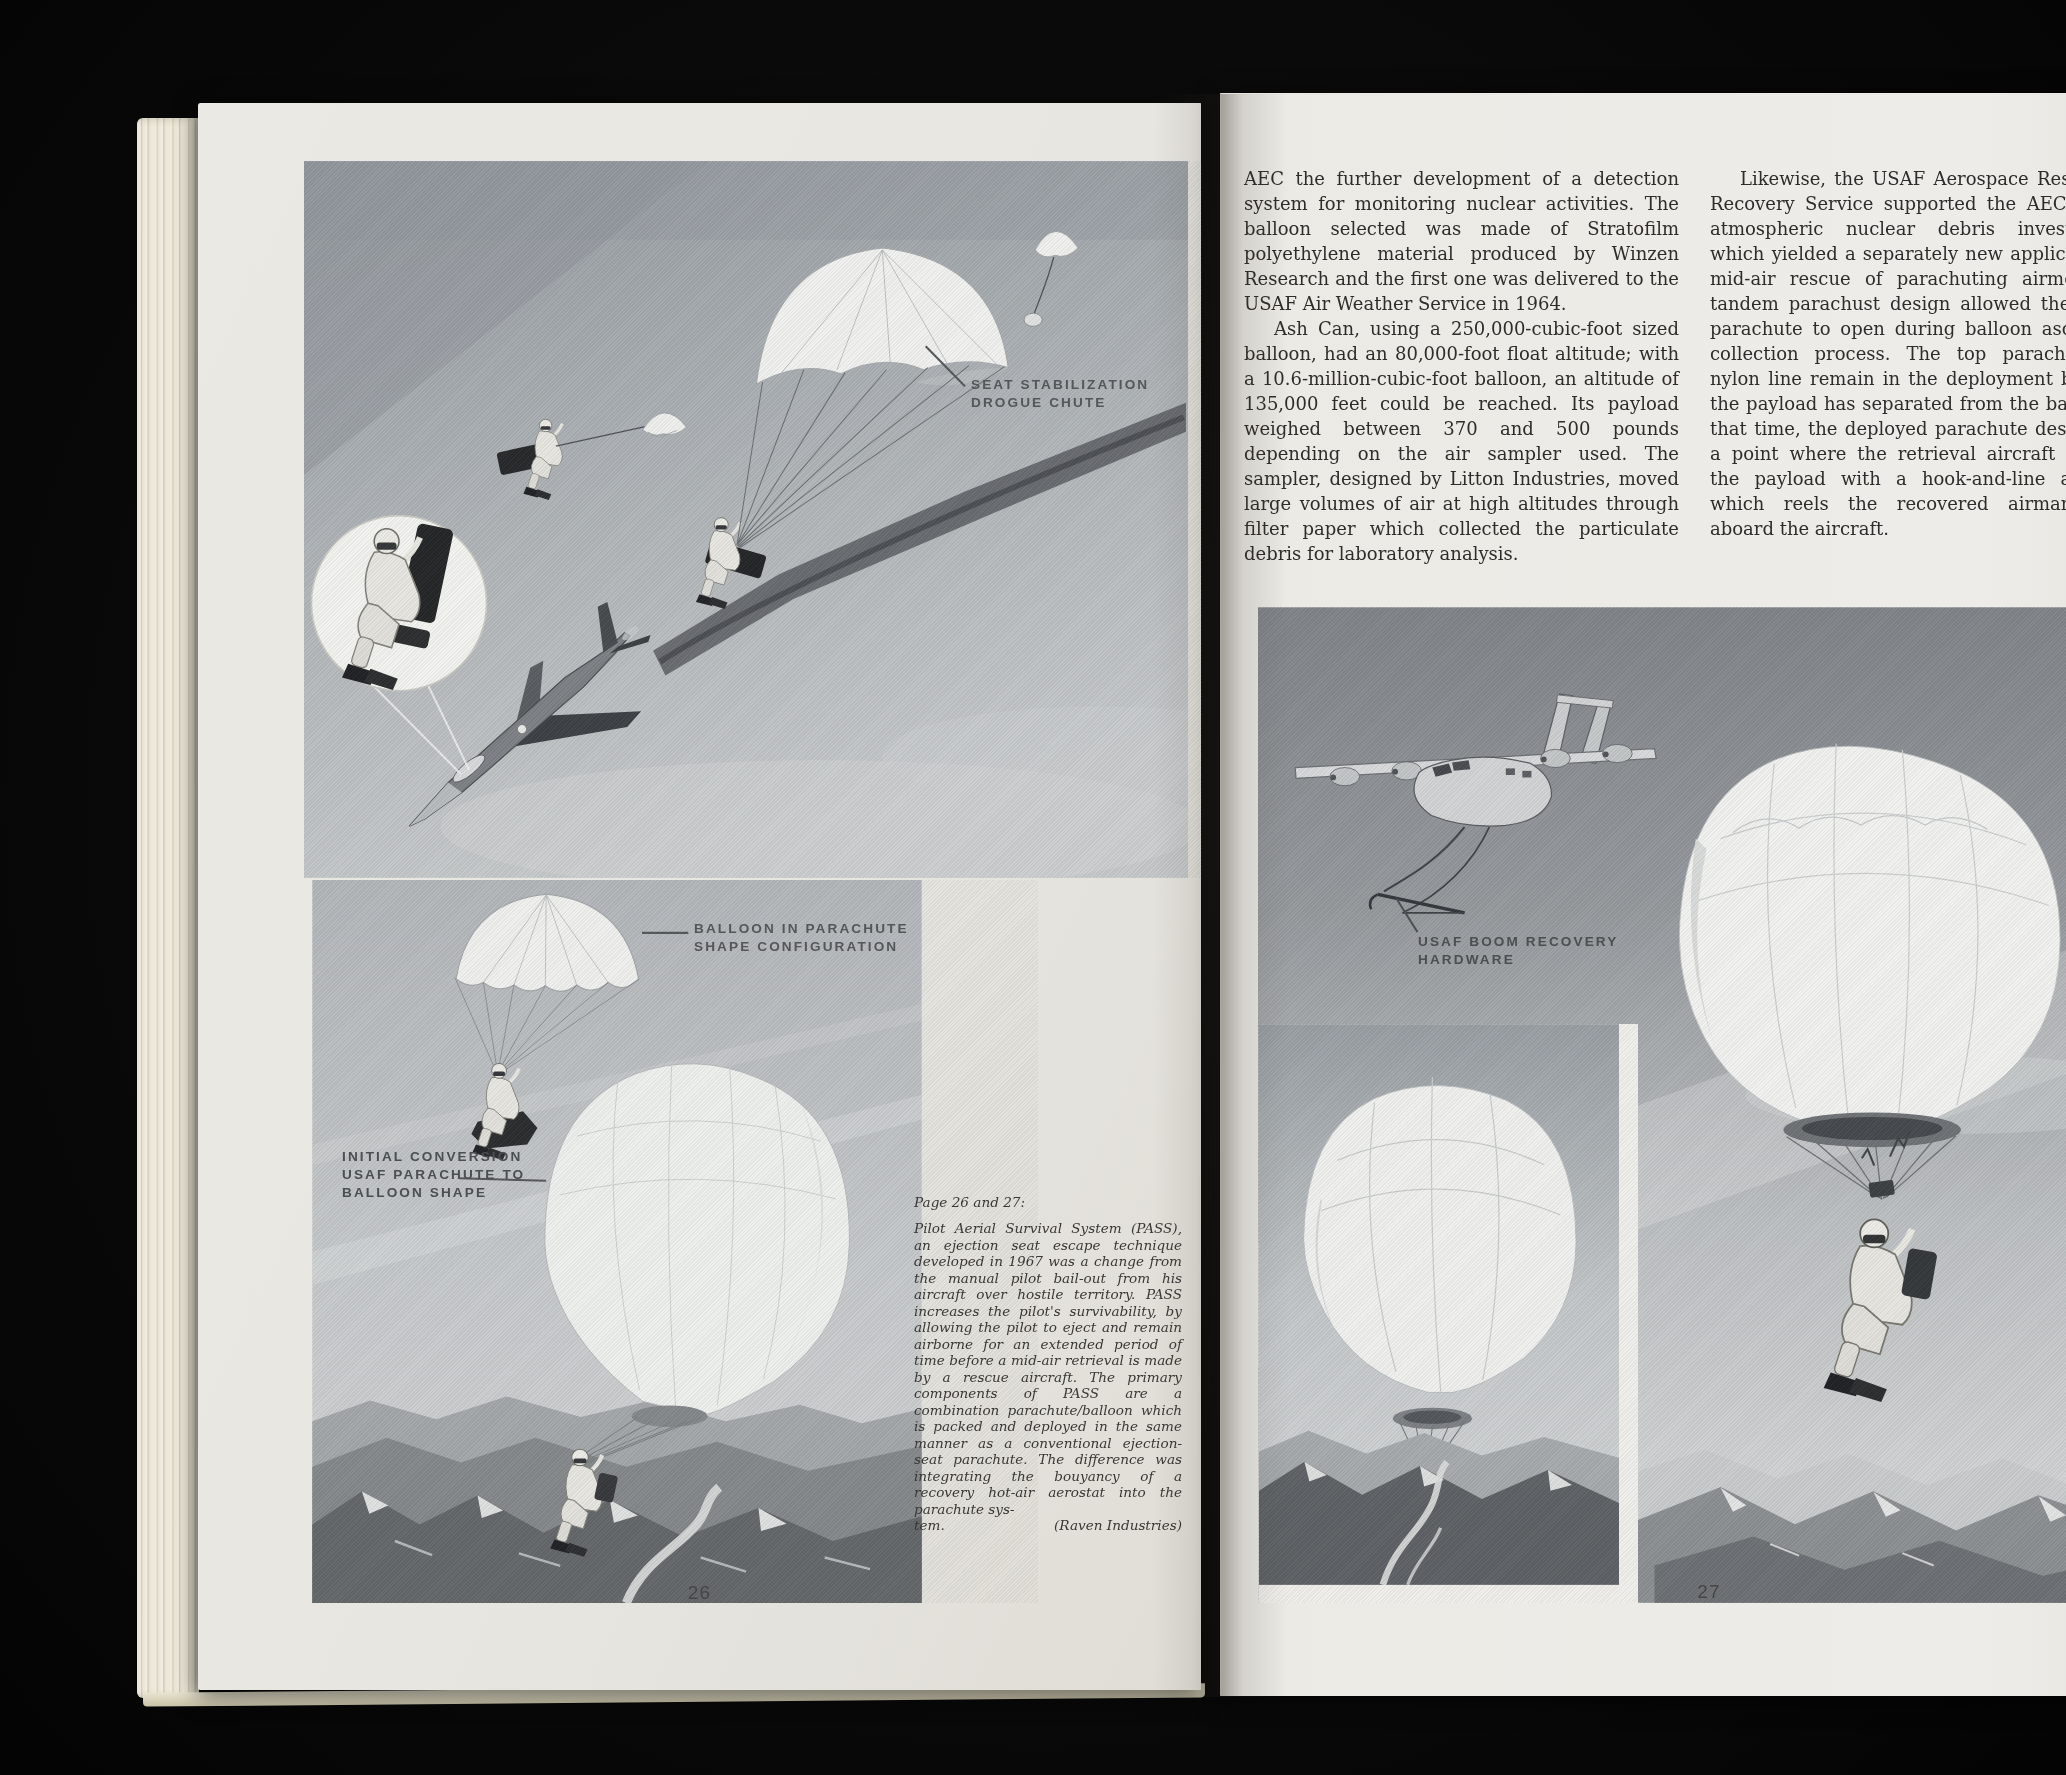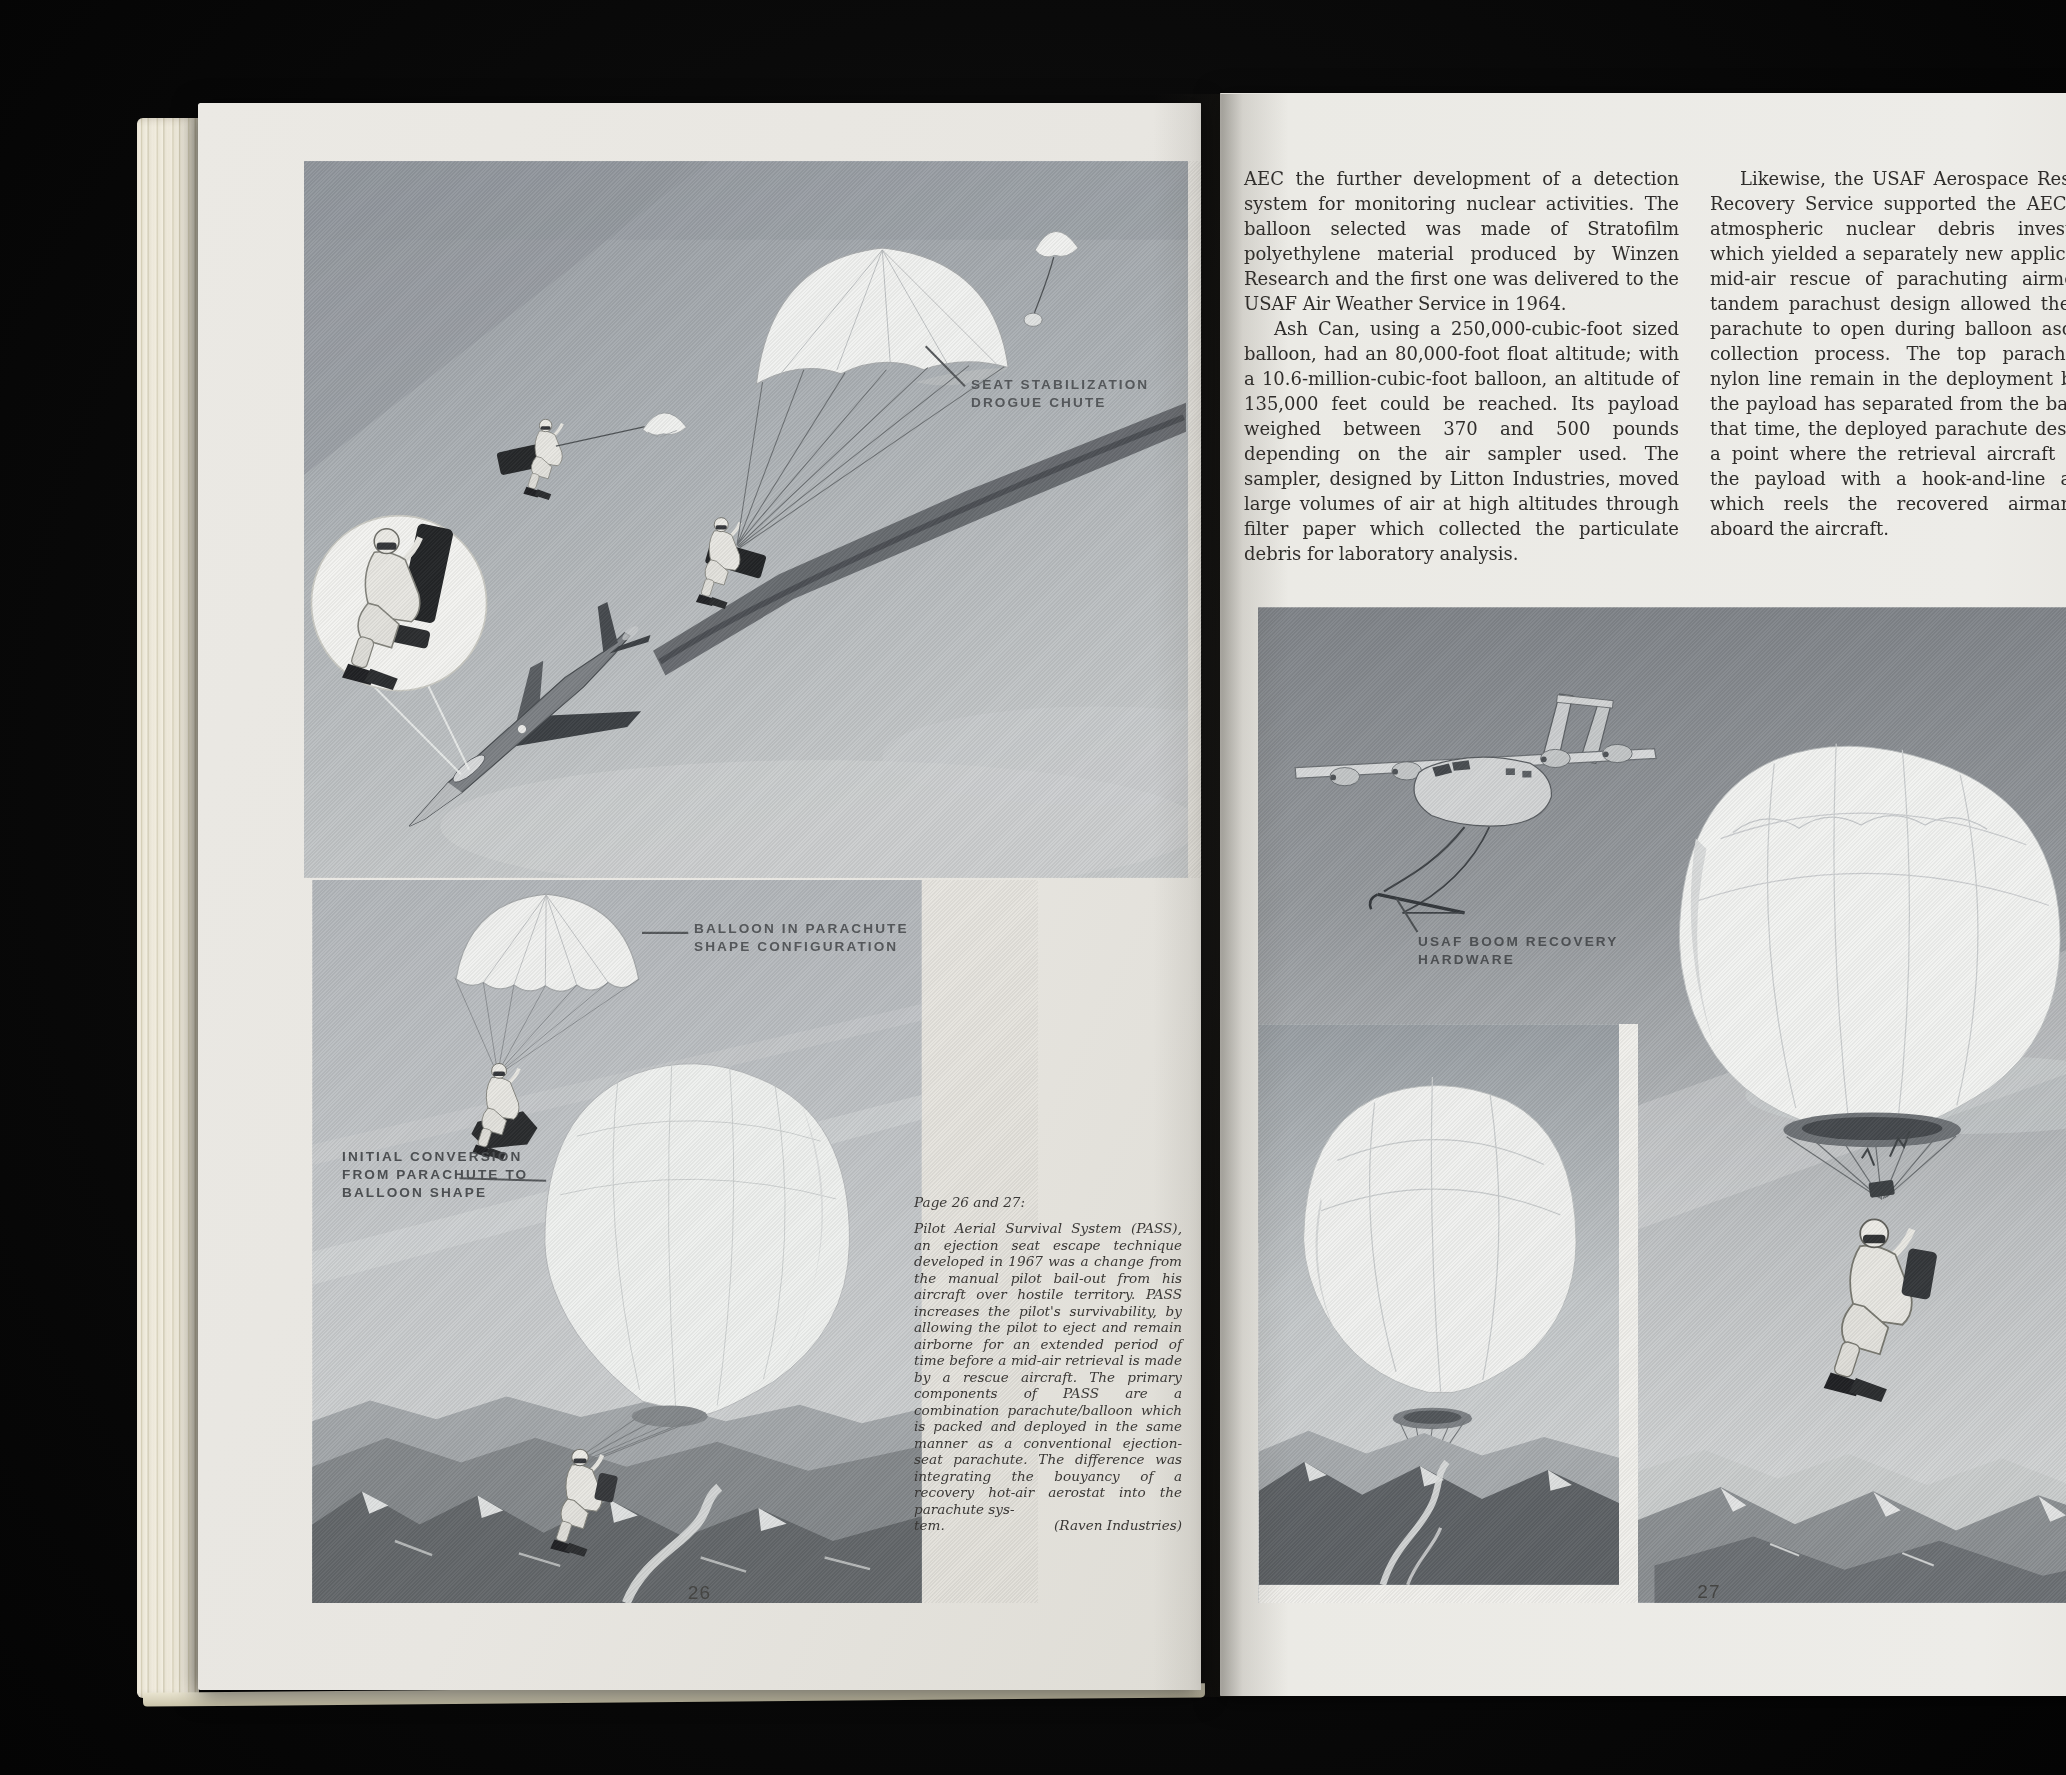--- a/index.html
+++ b/index.html
@@ -201,21 +201,21 @@
         <use href="#p2" transform="translate(648,1398)"></use>
         <rect x="688" y="1438" width="46" height="66" rx="8" fill="#36383b" transform="rotate(12 711 1471)"></rect>
 
         <line x1="910" y1="128" x2="798" y2="128" stroke="#54575a" stroke-width="5"></line>
         <line x1="356" y1="722" x2="566" y2="728" stroke="#54575a" stroke-width="5"></line>
       </svg>
       <div class="tex"></div>
       <div class="fig-label" style="left:382px;top:40px;">BALLOON IN PARACHUTE
 SHAPE CONFIGURATION</div>
       <div class="fig-label" style="left:30px;top:268px;color:#4c4f52;">INITIAL CONVERSION
-FROM PARACHUTE TO
+USAF PARACHUTE TO
 BALLOON SHAPE</div>
     </div>
 
     <div class="caption" style="left:716px;top:1091px;">
       <div class="caption-heading">Page 26 and 27:</div>
       <p class="caption-body">Pilot Aerial Survival System (PASS), an ejection seat escape technique developed in 1967 was a change from the manual pilot bail-out from his aircraft over hostile territory. PASS increases the pilot's survivability, by allowing the pilot to eject and remain airborne for an extended period of time before a mid-air retrieval is made by a rescue aircraft. The primary components of PASS are a combination parachute/balloon which is packed and deployed in the same manner as a conventional ejection-seat parachute. The difference was integrating the bouyancy of a recovery hot-air aerostat into the parachute sys-</p>
       <div class="caption-tail">
         <span>tem.</span>
         <span>(Raven Industries)</span>
       </div>

